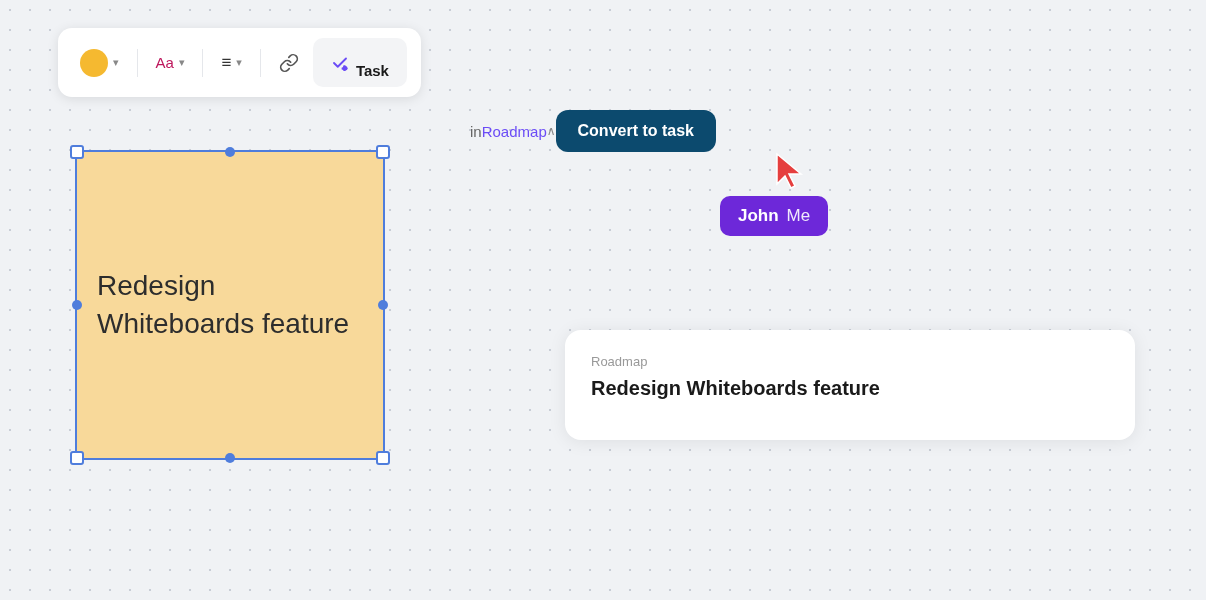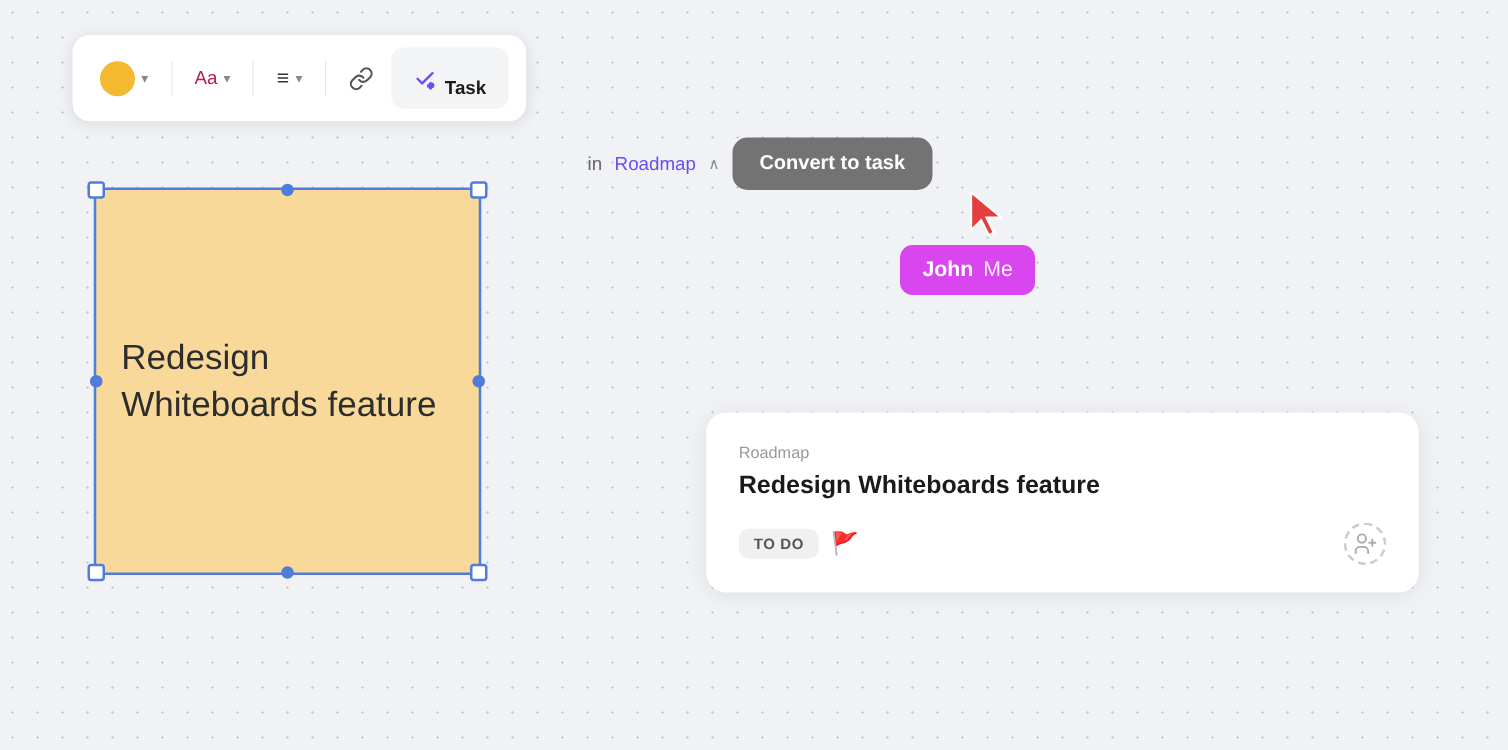--- a/index.html
+++ b/index.html
@@ -161,57 +161,56 @@
       top: 110px;
       left: 470px;
       display: flex;
       flex-direction: column;
       gap: 10px;
     }
 
     .roadmap-row {
       display: flex;
       align-items: center;
-      gap: 10px;
     }
 
     .in-roadmap-label {
       font-size: 15px;
       color: #666;
     }
 
     .roadmap-link {
       font-size: 15px;
       color: #6b4cf6;
       font-weight: 500;
     }
 
     .chevron-up {
       font-size: 12px;
       color: #888;
     }
 
     .convert-btn {
       padding: 12px 22px;
-      background: #737373;
+      background: #0c4a6e;
       color: #fff;
       border-radius: 12px;
       font-size: 16px;
       font-weight: 600;
       cursor: pointer;
       border: none;
       white-space: nowrap;
     }
 
     
     .john-me-badge {
       position: absolute;
       top: 196px;
       left: 720px;
-      background: #d946ef;
+      background: #6d28d9;
       color: #fff;
       border-radius: 10px;
       padding: 10px 18px;
       font-size: 17px;
       font-weight: 600;
       display: flex;
       align-items: center;
       gap: 8px;
     }
 
@@ -357,25 +356,13 @@
 </svg>
 
 <div class="john-me-badge">
   <span class="john">John</span>
   <span class="me">Me</span>
 </div>
 
 <div class="task-card">
   <div class="task-card-project">Roadmap</div>
   <div class="task-card-title">Redesign Whiteboards feature</div>
-  <div class="task-card-footer">
-    <span class="todo-badge">TO DO</span>
-    <span class="flag-icon">🚩</span>
-    <div class="add-member-icon">
-      <svg width="20" height="20" viewBox="0 0 24 24" fill="none" stroke="#aaa" stroke-width="1.8" stroke-linecap="round" stroke-linejoin="round">
-        <circle cx="9" cy="7" r="4"></circle>
-        <path d="M3 21v-2a4 4 0 0 1 4-4h4a4 4 0 0 1 4 4v2"></path>
-        <line x1="19" y1="8" x2="19" y2="14"></line>
-        <line x1="16" y1="11" x2="22" y2="11"></line>
-      </svg>
-    </div>
-  </div>
 </div>
 
 </body></html>

